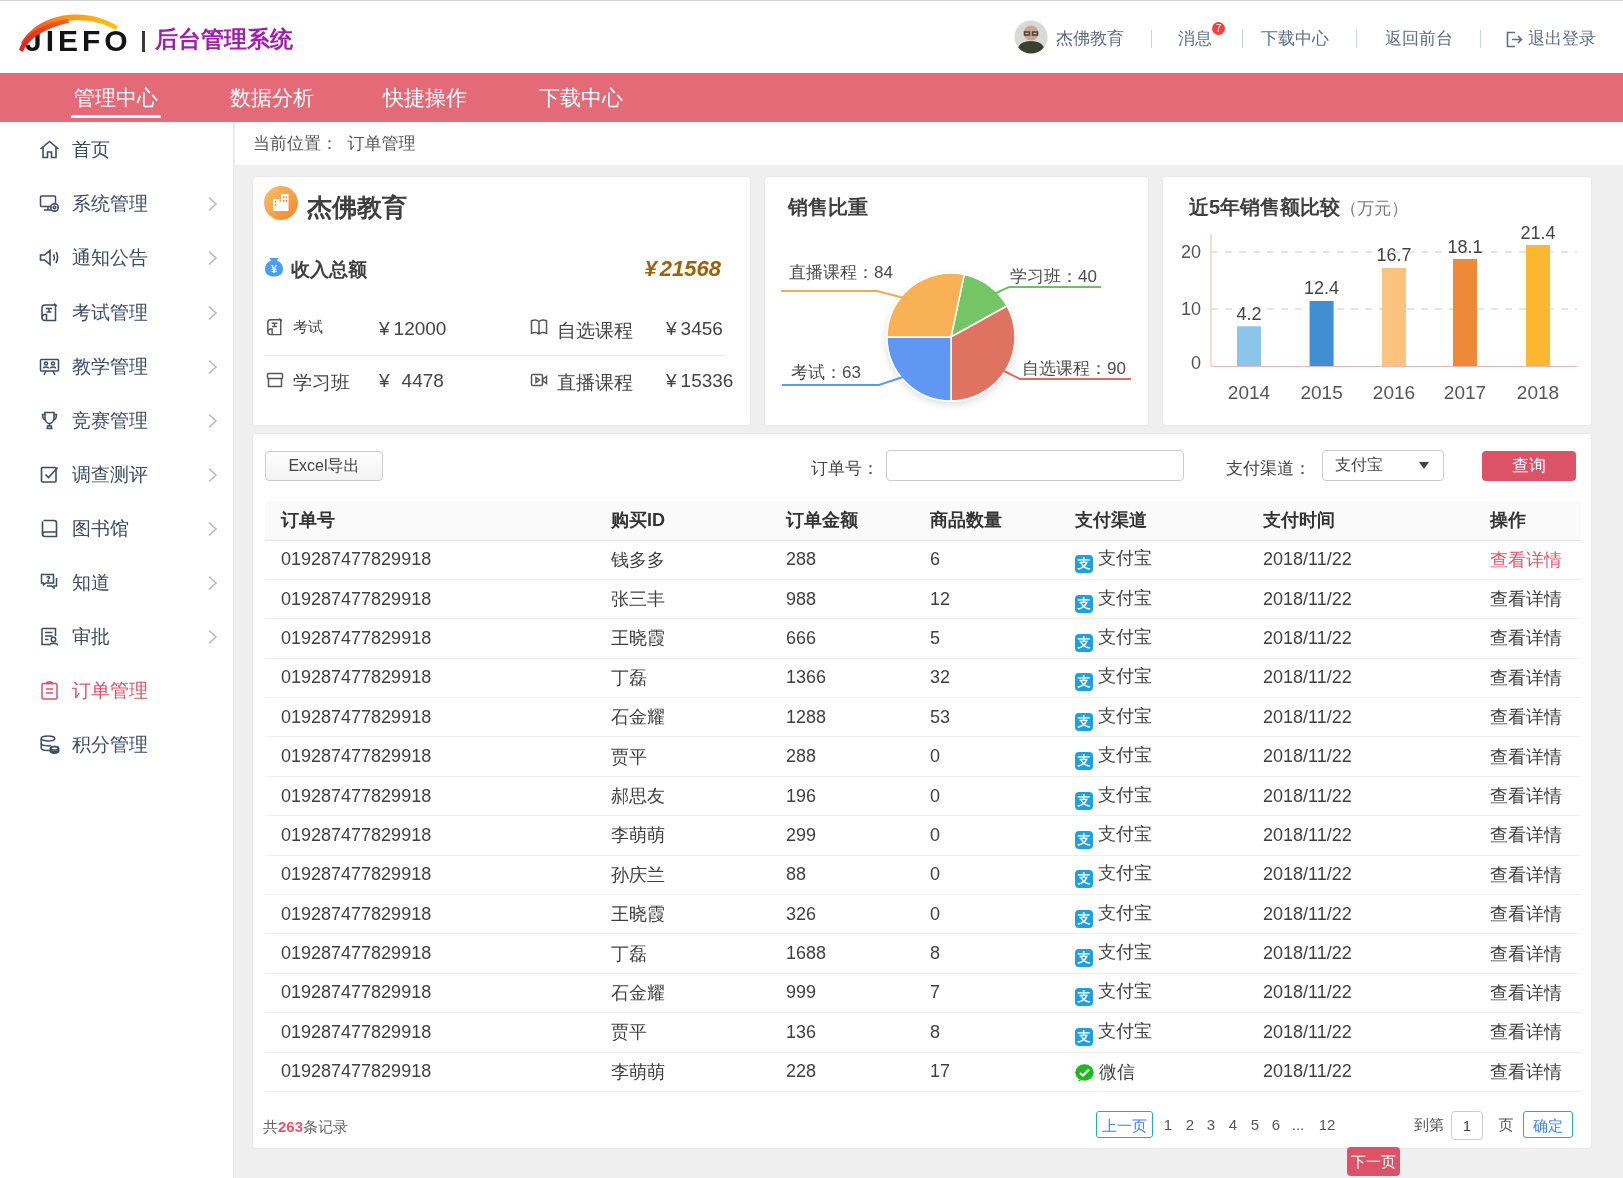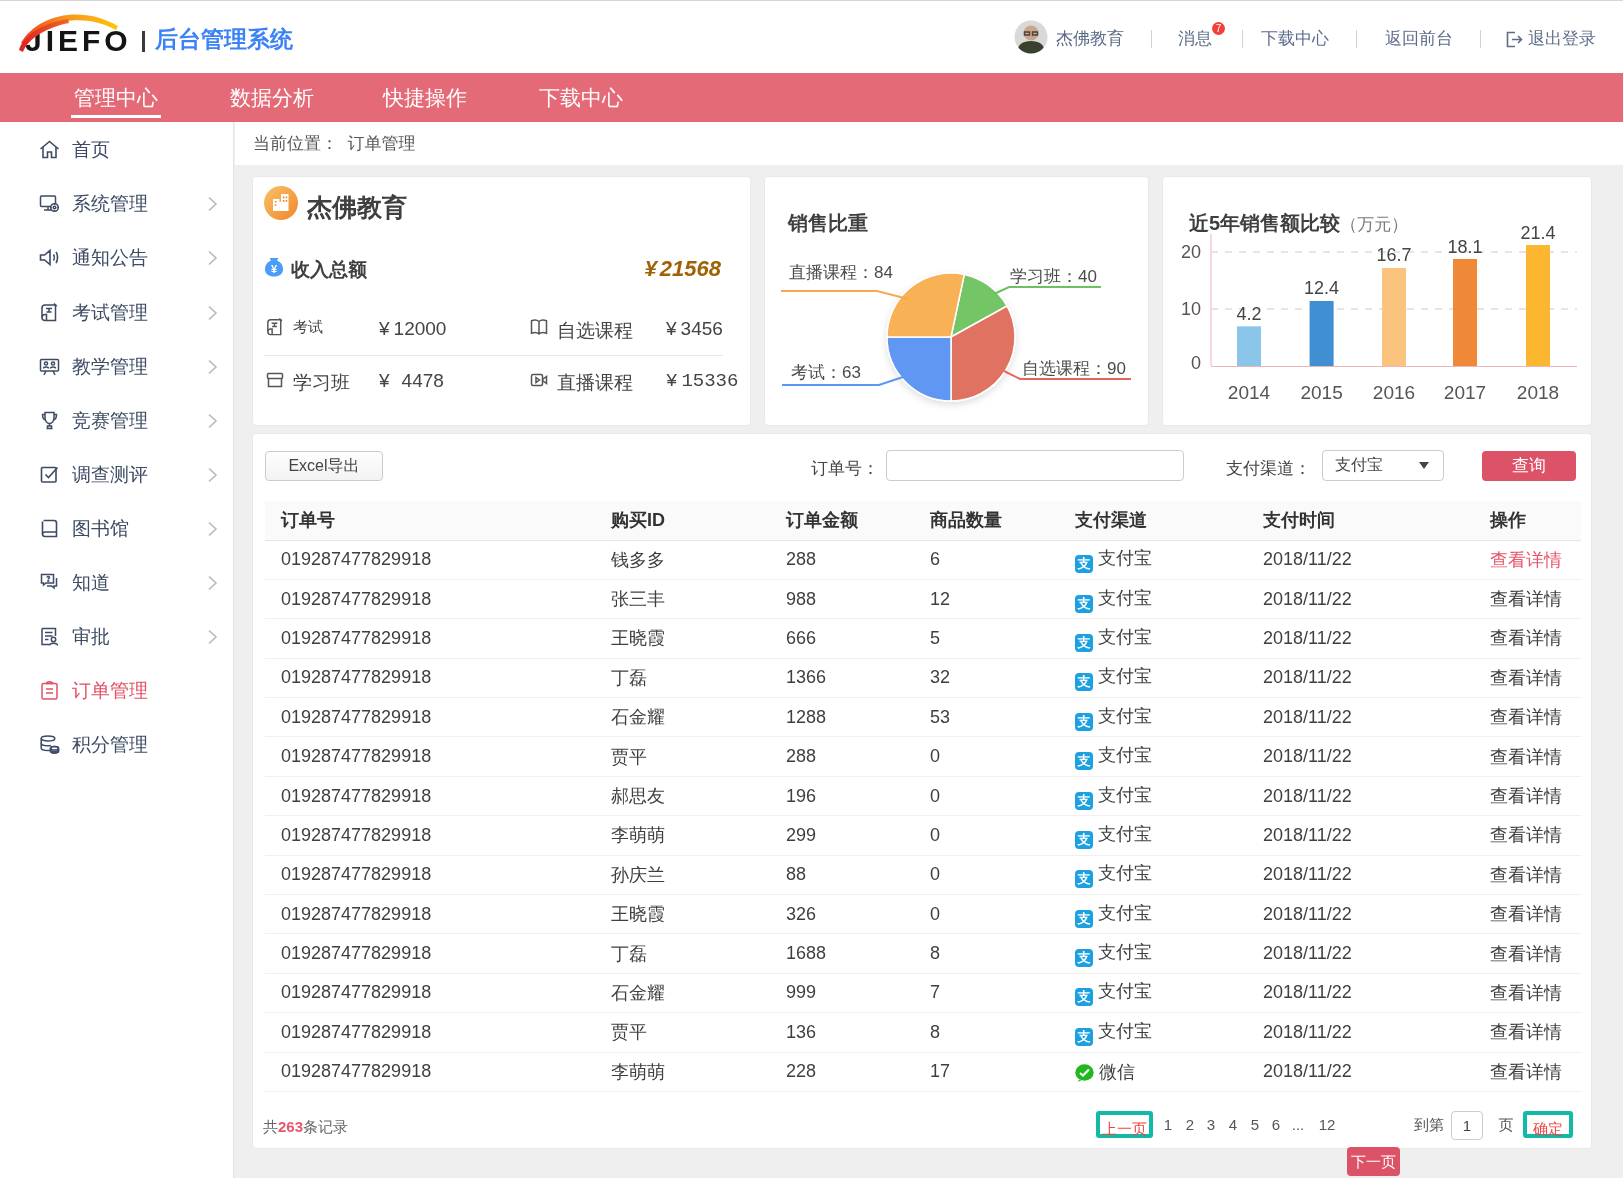--- a/index.html
+++ b/index.html
@@ -23,35 +23,35 @@
   .sitem.active .txt { color:#e25064; }
   
   #crumb { left:235px; top:122px; width:1388px; height:43px; background:#fff; }
   #crumb span { position:absolute; left:18px; top:0; height:43px; line-height:43px; font-size:17px; color:#555; }
   
   .card { position:absolute; background:#fff; border:1px solid #e9e9e9; border-radius:4px; }
   #card1 { left:252px; top:176px; width:499px; height:250px; }
   #card2 { left:764px; top:176px; width:385px; height:250px; }
   #card3 { left:1162px; top:176px; width:430px; height:250px; }
   #tablecard { left:252px; top:433px; width:1340px; height:716px; }
-  .ctitle { position:absolute; font-size:20px; font-weight:bold; color:#3f3f3f;margin-top:16px; }
+  .ctitle { position:absolute; font-size:20px; font-weight:bold; color:#3f3f3f; }
   
   #otable { position:absolute; left:12px; top:67px; width:1316px; border-collapse:collapse; table-layout:fixed; }
   #otable th { height:39px; text-align:left; font-size:18px; font-weight:bold; color:#333; background:#fafafa; border-bottom:1px solid #e5e5e5; padding:0; }
   #otable th:first-child, #otable td:first-child { padding-left:16px; }
   #otable td { height:39.4px; font-size:18px; color:#3f3f3f; border-bottom:1px solid #f0f0f0; padding:0; }
   .alipay { display:inline-block; width:18px; height:18px; background:#1ba1e2; border-radius:4px; color:#fff; font-size:13px; font-weight:bold; text-align:center; line-height:18px; vertical-align:-4px; margin-right:5px; }
   .detail { color:#3f3f3f; } .detail.red { color:#e8566b; }
   
   .btn-plain { position:absolute; border:1px solid #ccc; border-radius:4px; background:linear-gradient(#fefefe,#f3f3f3); font-size:16px; color:#444; text-align:center; }
   .btn-red { position:absolute; border-radius:4px; background:#dc5266; font-size:17px; color:#fff; text-align:center; }
   .tlabel { position:absolute; font-size:17px; color:#444; }
   .tinput { position:absolute; border:1px solid #ccc; border-radius:4px; background:#fff; }
   
-  .pgbtn { position:absolute; height:27px; line-height:27px; border:4px solid #14b8a6; border-radius:3px; background:#fff; font-size:15px; color:#ef4444; text-align:center; }
+  .pgbtn { position:absolute; height:27px; line-height:27px; border:1px solid #14b8a6; border-radius:3px; background:#fff; font-size:15px; color:#3b82f6; text-align:center; }
   .pgnum { position:absolute; height:27px; line-height:27px; font-size:15px; color:#555; text-align:center; }
 </style>
 </head>
 <body>
 <div id="page">
   <div class="abs" id="topline"></div>
   <div class="abs" id="header">
     <svg class="abs" style="left:0;top:3px" width="300" height="67" viewBox="0 0 300 67">
       <defs>
         <linearGradient id="lgo" x1="0" y1="0" x2="1" y2="0">
@@ -62,21 +62,21 @@
         <linearGradient id="lgr" x1="0" y1="0" x2="1" y2="0">
           <stop offset="0" stop-color="#dd2127"></stop>
             <stop offset="1" stop-color="#f26522"></stop>
         </linearGradient>
       </defs>
       <text x="25" y="47" font-family="'Liberation Sans',sans-serif" font-size="30" font-weight="bold" letter-spacing="4" fill="#141414">JIEFO</text>
       <path d="M21,39 C38,10 82,1 118,22 L116,26 C84,8 42,16 25,41 Z" fill="url(#lgo)"></path>
       <path d="M19,46 C23,32 42,19 68,15 L69,19 C48,23 28,34 23,48 Z" fill="url(#lgr)"></path>
       <rect x="142" y="27" width="3" height="21" fill="#3a3a3a"></rect>
     </svg>
-    <div class="abs" style="left:155px;top:3px;height:70px;line-height:70px;font-size:23px;font-weight:bold;color:#3b82f6;">后台管理系统</div>
+    <div class="abs" style="left:155px;top:3px;height:70px;line-height:70px;font-size:23px;font-weight:bold;color:#a21caf;">后台管理系统</div>
     <svg class="abs" style="left:1014px;top:19px" width="34" height="34" viewBox="0 0 34 34">
       <defs>
           <clipPath id="avc">
             <circle cx="17" cy="17" r="16.5"></circle>
           </clipPath>
         </defs>
       <circle cx="17" cy="17" r="16.5" fill="#d9d9d9"></circle>
       <g clip-path="url(#avc)">
         <circle cx="17" cy="13" r="7.5" fill="#caa68c"></circle>
         <path d="M3,34 C3,24 9,21 17,21 C25,21 31,24 31,34 Z" fill="#39412e"></path>
@@ -291,21 +291,21 @@
         <path d="M4.5,9.5 V17.5 H17.5 V9.5"></path>
       </svg>
     <div class="abs" style="left:40px;top:193px;font-size:19px;color:#444;">学习班</div>
     <div class="abs" style="left:126px;top:193px;font-size:19px;color:#444;">¥<span style="margin-left:12px">4478</span></div>
     <svg class="abs" style="left:275px;top:192px" width="22" height="22" viewBox="0 0 22 22" fill="none" stroke="#555" stroke-width="1.5">
         <rect x="3.5" y="5.5" width="11" height="11" rx="1.5"></rect>
         <path d="M14.5,10.5 L18.5,7.5 V14.5 L14.5,11.5"></path>
         <path d="M8,8.5 L11.5,11 L8,13.5 Z"></path>
       </svg>
     <div class="abs" style="left:304px;top:193px;font-size:19px;color:#444;">直播课程</div>
-    <div class="abs" style="left:413px;top:193px;font-size:19px;color:#444;font-family:Liberation Mono, monospace;">¥<span style="margin-left:4px">15336</span></div>
+    <div class="abs" style="left:413px;top:193px;font-size:19px;color:#444;">¥<span style="margin-left:4px">15336</span></div>
   </div>
   <div class="card" id="card2">
     <div class="ctitle" style="left:23px;top:17px;">销售比重</div>
     <svg class="abs" style="left:0;top:0" width="385" height="250" viewBox="0 0 385 250">
       <defs>
           <filter id="psh" x="-30%" y="-30%" width="160%" height="160%">
             <feDropShadow dx="0" dy="3" stdDeviation="3.5" flood-color="#000" flood-opacity="0.13"></feDropShadow>
           </filter>
         </defs>
       <g filter="url(#psh)" stroke="#fff" stroke-width="1.5">

